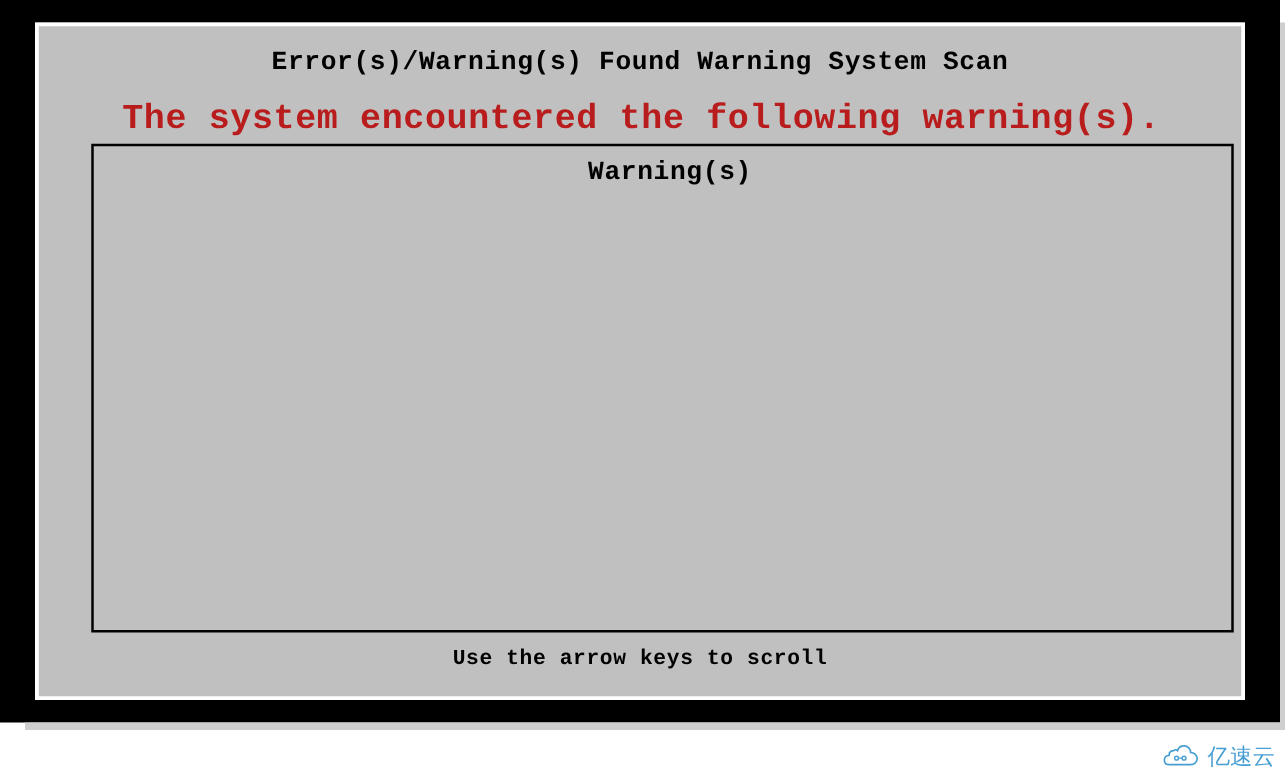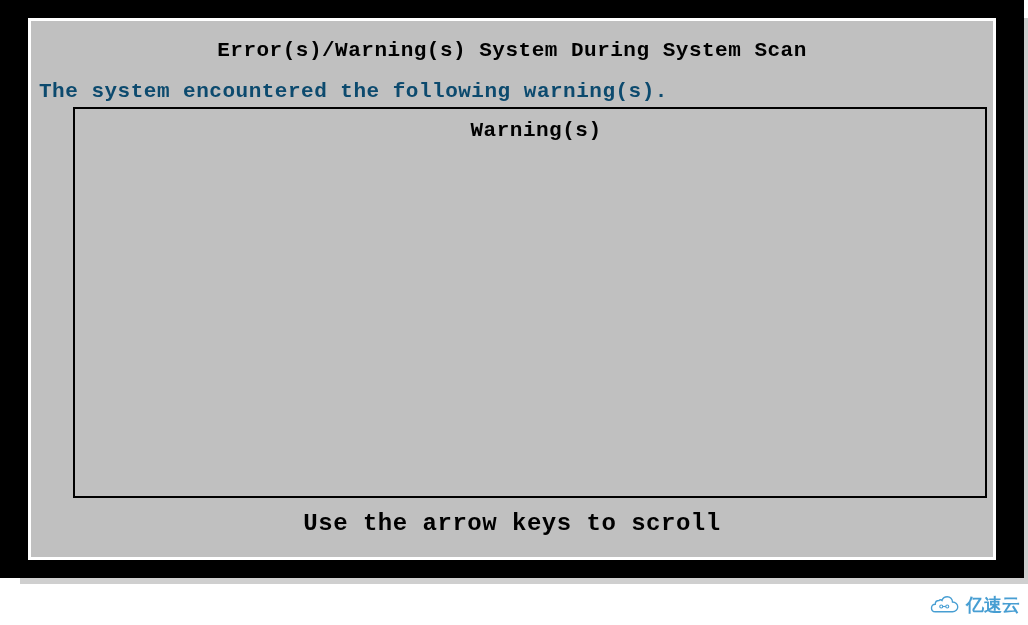--- a/index.html
+++ b/index.html
@@ -34,23 +34,23 @@
       flex-direction: column;
     }
     .dialog-title {
       color: #000000;
       text-align: center;
       font-size: 21px;
       padding: 12px 0 18px 0;
       letter-spacing: 0.5px;
     }
     .subtitle {
-      color: #0c4a6e;
-      font-size: 21px;
-      text-align: left;
+      color: #b91c1c;
+      font-size: 28px;
+      text-align: center;
       padding-bottom: 4px;
       padding-left: 2px;
       letter-spacing: 0.5px;
     }
     .warning-box {
       border: 2px solid #000000;
       flex: 1;
       padding: 6px 10px 10px 22px;
       color: #000000;
       font-size: 21px;
@@ -63,21 +63,21 @@
       text-align: center;
       padding: 4px 0 18px 0;
     }
     .warning-body {
       word-break: break-word;
       line-height: 1.4;
     }
     .scroll-hint {
       text-align: center;
       color: #000000;
-      font-size: 24px;
+      font-size: 17px;
       padding: 12px 0 8px 0;
       letter-spacing: 0.5px;
     }
     .action-bar {
       display: flex;
       justify-content: center;
       gap: 46px;
       color: #ffffff;
       font-size: 21px;
       padding: 18px 0 6px 0;
@@ -105,34 +105,34 @@
     .watermark {
       position: absolute;
       right: 8px;
       bottom: 8px;
       display: flex;
       align-items: center;
       gap: 6px;
       color: #0a7ec4;
       font-family: Arial, sans-serif;
       font-size: 18px;
-      font-weight: bold;
+      font-weight: normal;
       opacity: 0.75;
     }
     .watermark-icon {
       width: 30px;
       height: 20px;
     }
   </style>
 </head>
 <body>
 
 <div class="outer-black">
   <div class="dialog-frame">
-    <div class="dialog-title">Error(s)/Warning(s) System During System Scan</div>
+    <div class="dialog-title">Error(s)/Warning(s) Found Warning System Scan</div>
     <div class="subtitle">The system encountered the following warning(s).</div>
     <div class="warning-box">
       <div class="warning-heading">Warning(s)</div>
     </div>
     <div class="scroll-hint">Use the arrow keys to scroll</div>
   </div>
 </div>
 
 <div class="bottom-shadow"></div>
 <div class="right-shadow"></div>

